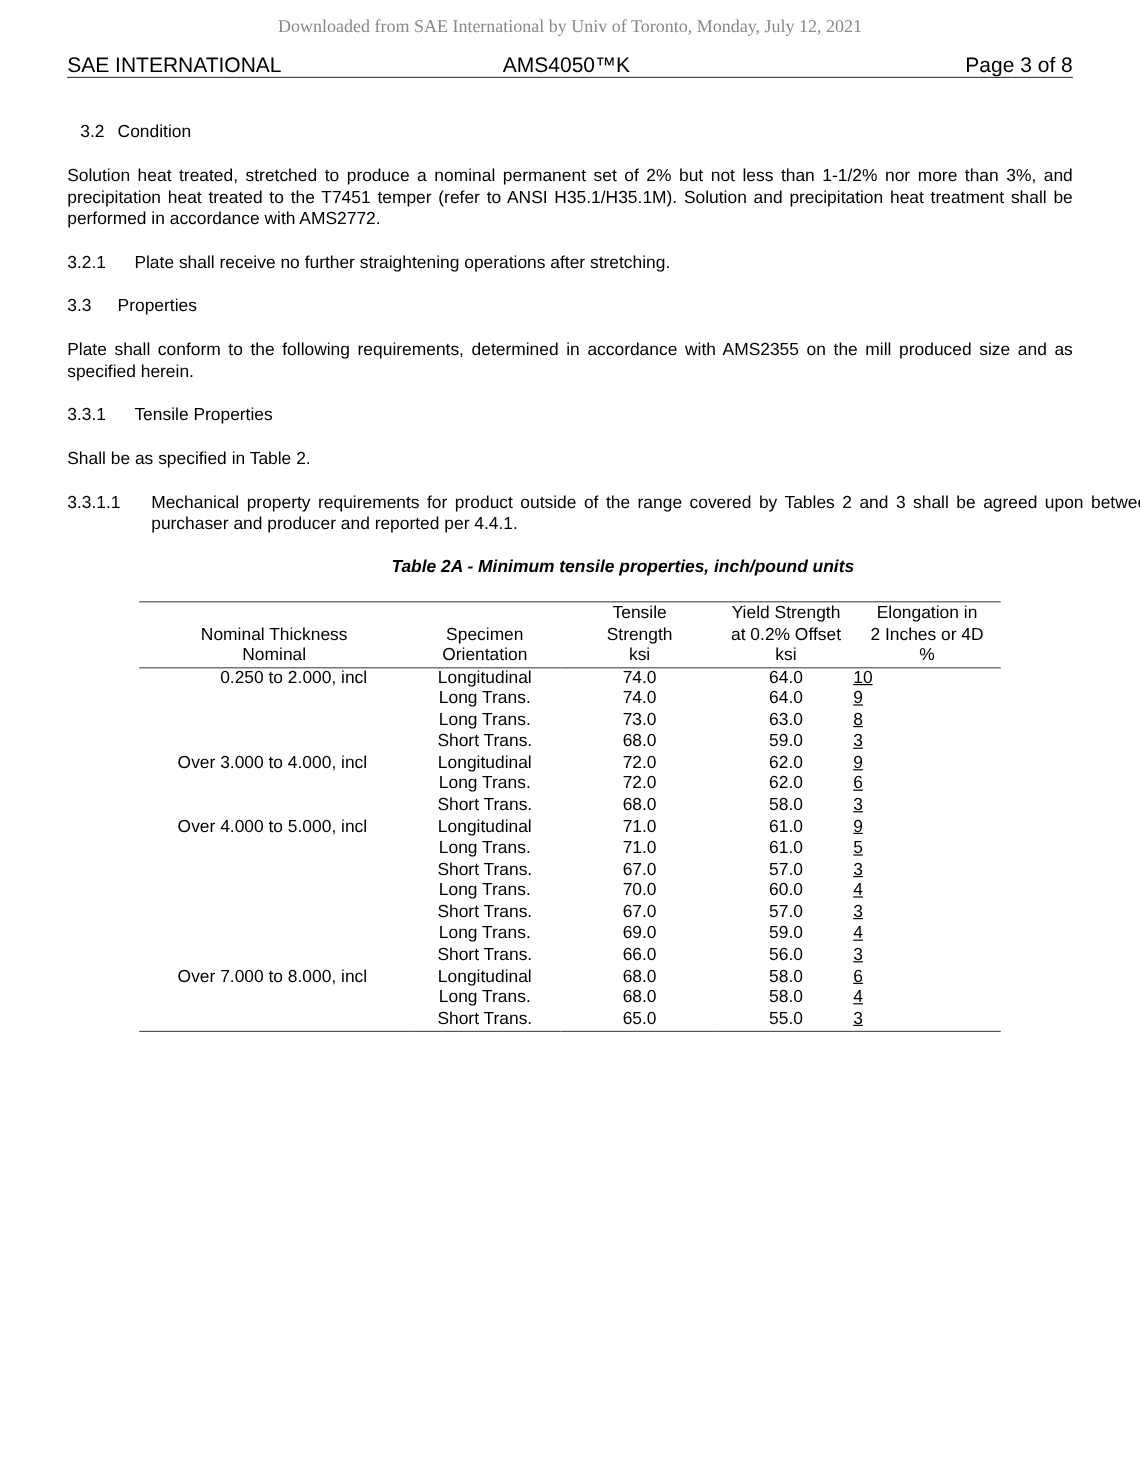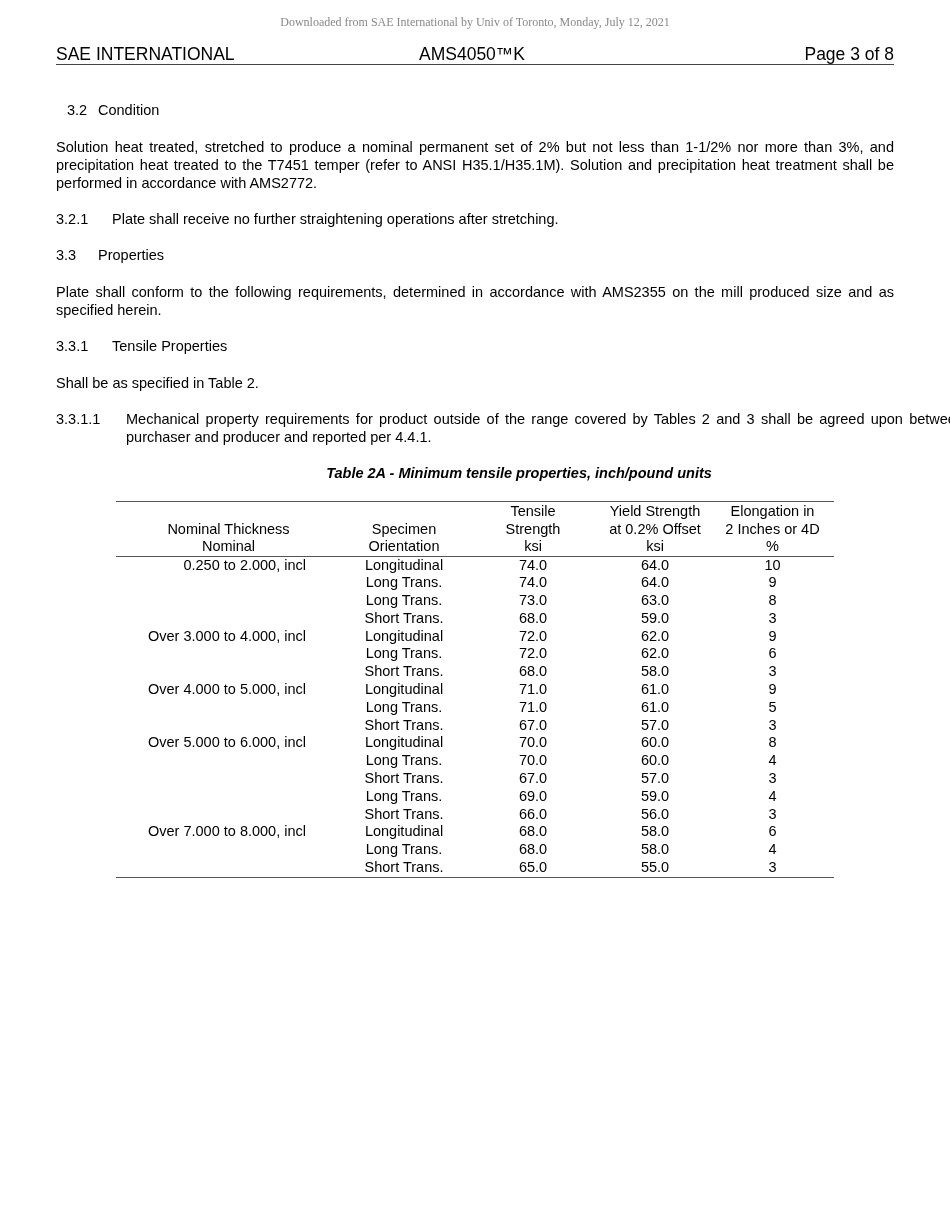--- a/index.html
+++ b/index.html
@@ -1,31 +1,31 @@
 <!DOCTYPE html>
 <html><head>
 <meta charset="utf-8">
 <style>
   html, body { margin: 0; padding: 0; background: #ffffff; }
   body { width: 950px; height: 1230px; position: relative; font-family: "Liberation Sans", sans-serif; color: #000; font-size: 14.5px; overflow: hidden; }
-  .dl { position: absolute; top: 15px; left: 0; width: 950px; text-align: center; font-family: "Liberation Serif", serif; font-size: 12px; color: #888; }
+  .dl { position: absolute; top: 15px; left: 0; width: 950px; text-align: center; font-family: "Liberation Serif", serif; font-size: 15px; color: #888; }
   .hdr { position: absolute; top: 44px; left: 56px; width: 838px; height: 20px; border-bottom: 1.5px solid #444; font-size: 17.5px; text-align: right; }
   .hdr .l { position: absolute; left: 0; top: 0; }
   .hdr .c { position: absolute; left: 363px; top: 0; }
   .hdr .r { position: absolute; right: 0; top: 0; }
   .blk { position: absolute; left: 56px; width: 838px; line-height: 18px; }
   .just { text-align: justify; }
   .num { display: inline-block; }
   .hang { padding-left: 70px; text-indent: -70px; }
   .caption { position: absolute; top: 465px; left: 0; width: 950px; text-align: center; font-weight: bold; font-style: italic; font-size: 14.5px; padding-left: 44px; }
   table { position: absolute; top: 501px; left: 116px; width: 718px; border-collapse: collapse; border-top: 1.5px solid #555; border-bottom: 1.5px solid #555; font-size: 14.5px; }
   th { font-weight: normal; vertical-align: bottom; text-align: center; line-height: 17.5px; padding: 1px 0 0 0; border-bottom: 1.5px solid #555; }
   td { line-height: 17.8px; padding: 0; text-align: center; }
   td.thk { text-align: right; padding-right: 35px; }
-  td.el { text-align: center; }
+  td.el { text-align: left; text-decoration: underline; }
 </style>
 </head>
 <body>
 
 <div class="dl">Downloaded from SAE International by Univ of Toronto, Monday, July 12, 2021</div>
 
 <div class="hdr">
   <span class="l">SAE INTERNATIONAL</span>
   <span class="c">AMS4050™K</span>
   <span class="r">Page 3 of 8</span>
@@ -134,27 +134,20 @@
         <td class="el">5</td>
       </tr>
       <tr>
         <td class="thk"></td>
         <td>Short Trans.</td>
         <td>67.0</td>
         <td>57.0</td>
         <td class="el">3</td>
       </tr>
       <tr>
-        <td class="thk">Over 5.000 to 6.000, incl</td>
-        <td>Longitudinal</td>
-        <td>70.0</td>
-        <td>60.0</td>
-        <td class="el">8</td>
-      </tr>
-      <tr>
         <td class="thk"></td>
         <td>Long Trans.</td>
         <td>70.0</td>
         <td>60.0</td>
         <td class="el">4</td>
       </tr>
       <tr>
         <td class="thk"></td>
         <td>Short Trans.</td>
         <td>67.0</td>

